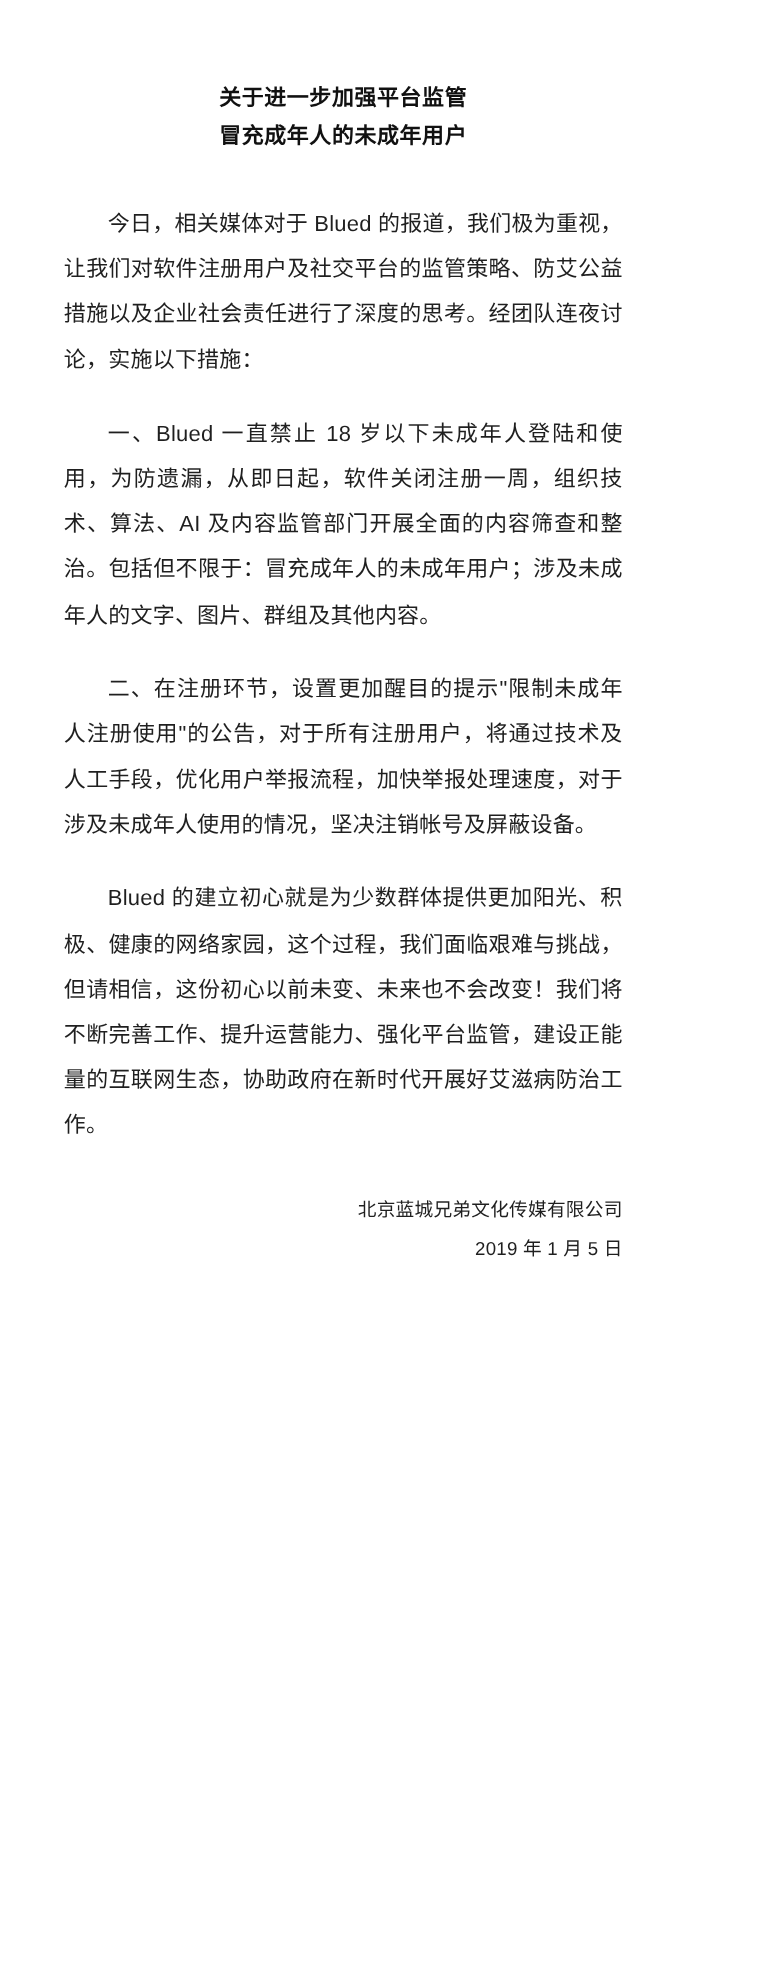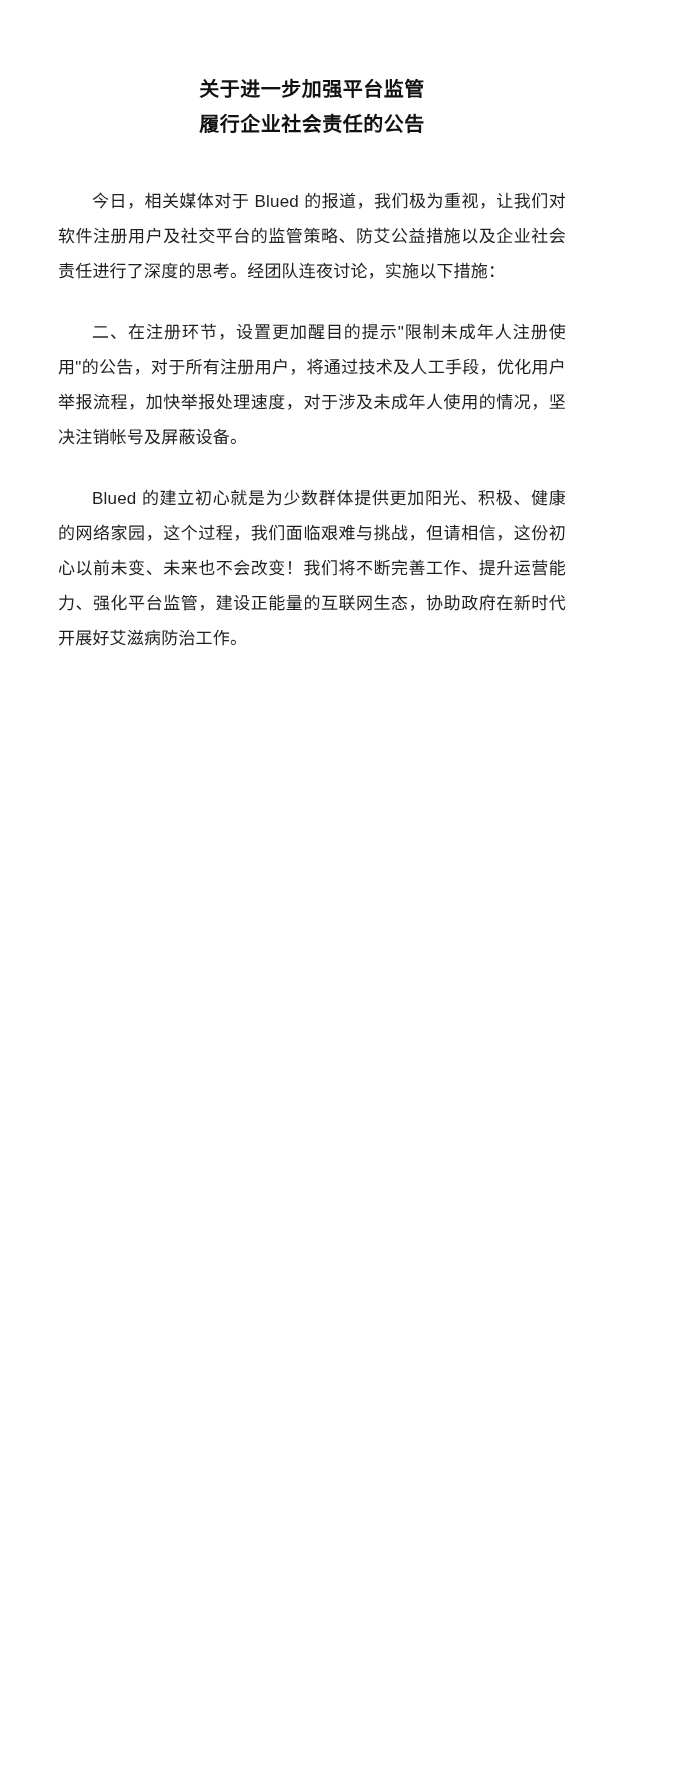--- a/index.html
+++ b/index.html
@@ -27,21 +27,21 @@
     margin: 0 0 42px 0;
   }
   .title-line {
     font-size: 20px;
     font-weight: bold;
     line-height: 1.75;
     letter-spacing: 0.5px;
     color: #111111;
   }
   .para {
-    font-size: 17px;
+    font-size: 20px;
     line-height: 2.06;
     letter-spacing: 0.2px;
     text-align: justify;
     text-justify: inter-ideograph;
     margin: 0 0 26px 0;
     text-indent: 2em;
     color: #1f1f1f;
   }
   .para.last-body {
     margin-bottom: 16px;
@@ -60,21 +60,26 @@
     margin-top: 2px;
   }
 </style>
 </head>
 <body>
 
 <div class="page">
 
   <div class="title-block">
     <div class="title-line">关于进一步加强平台监管</div>
-    <div class="title-line">履行企业社会责任的公告</div>
+    <div class="title-line">冒充成年人的未成年用户</div>
   </div>
 
   <p class="para">今日，相关媒体对于 Blued 的报道，我们极为重视，让我们对软件注册用户及社交平台的监管策略、防艾公益措施以及企业社会责任进行了深度的思考。经团队连夜讨论，实施以下措施：</p>
+  <p class="para">一、Blued 一直禁止 18 岁以下未成年人登陆和使用，为防遗漏，从即日起，软件关闭注册一周，组织技术、算法、AI 及内容监管部门开展全面的内容筛查和整治。包括但不限于：冒充成年人的未成年用户；涉及未成年人的文字、图片、群组及其他内容。</p>
   <p class="para">二、在注册环节，设置更加醒目的提示"限制未成年人注册使用"的公告，对于所有注册用户，将通过技术及人工手段，优化用户举报流程，加快举报处理速度，对于涉及未成年人使用的情况，坚决注销帐号及屏蔽设备。</p>
   <p class="para last-body">Blued 的建立初心就是为少数群体提供更加阳光、积极、健康的网络家园，这个过程，我们面临艰难与挑战，但请相信，这份初心以前未变、未来也不会改变！我们将不断完善工作、提升运营能力、强化平台监管，建设正能量的互联网生态，协助政府在新时代开展好艾滋病防治工作。</p>
 
+  <div class="signature">
+    <div class="sign-line">北京蓝城兄弟文化传媒有限公司</div>
+    <div class="sign-line date">2019 年 1 月 5 日</div>
+  </div>
 
 </div>
 
 </body></html>

